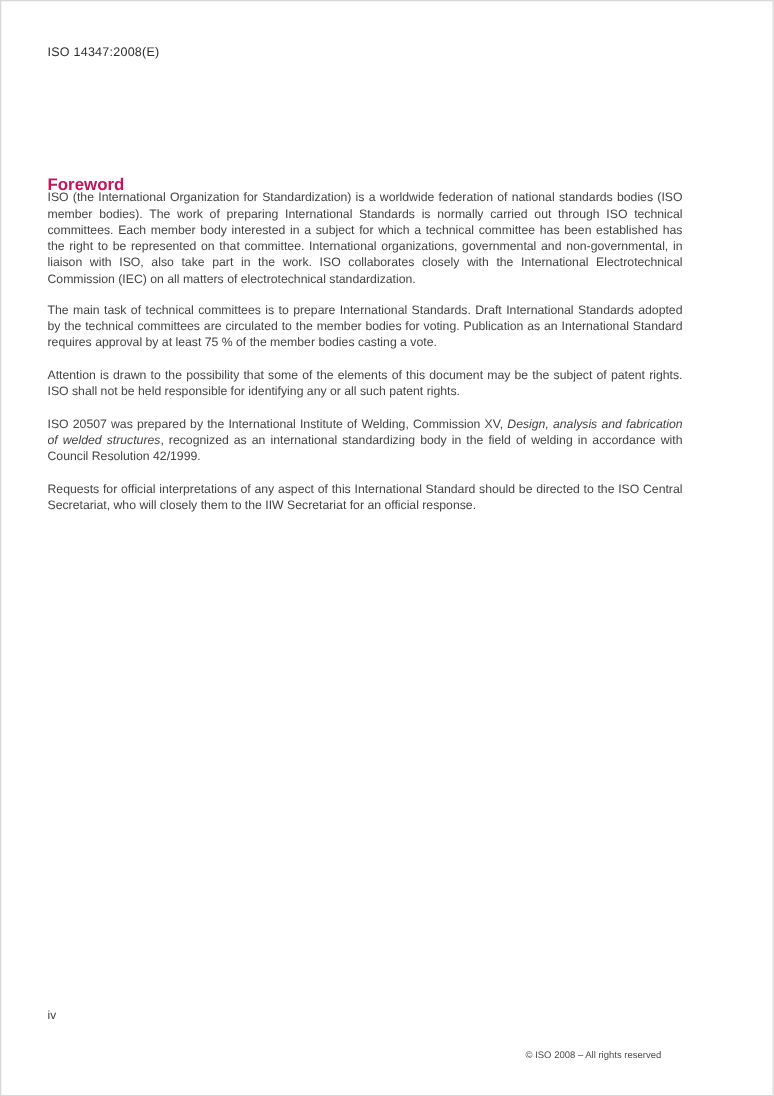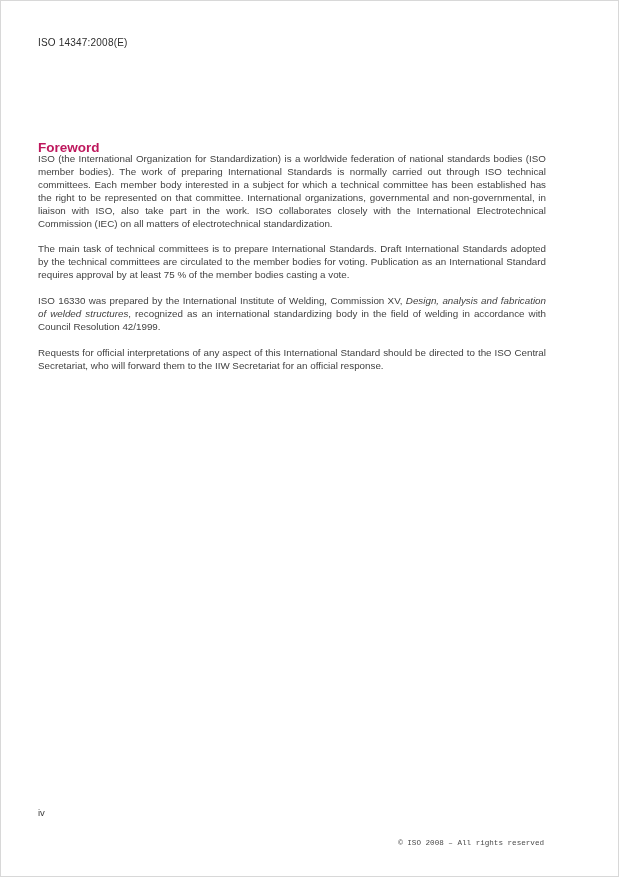--- a/index.html
+++ b/index.html
@@ -52,36 +52,36 @@
   }
   .footer-left {
     position: absolute;
     left: 37px;
     top: 806px;
     font-size: 9.5px;
     color: #3c3c3c;
   }
   .footer-right {
     position: absolute;
-    right: 74px;
+    right: 89px;
     top: 838px;
     font-size: 7.6px;
     color: #4a4a4a;
-    font-family: Liberation Mono, monospace;
   }
 </style>
 </head>
 <body>
 
 <div class="page-header">ISO 14347:2008(E)</div>
 
 <h1 class="foreword-title">Foreword</h1>
 
 <div class="content">
     <p><span>ISO (the International Organization for Standardization) is a worldwide federation of national standards bodies (ISO member bodies). The work of preparing International Standards is normally carried out through ISO technical committees. Each member body interested in a subject for which a technical committee has been established has the right to be represented on that committee. International organizations, governmental and non-governmental, in liaison with ISO, also take part in the work. ISO collaborates closely with the International Electrotechnical Commission (IEC) on all matters of electrotechnical standardization.</span></p>
     <p><span>The main task of technical committees is to prepare International Standards. Draft International Standards adopted by the technical committees are circulated to the member bodies for voting. Publication as an International Standard requires approval by at least 75 % of the member bodies casting a vote.</span></p>
-    <p><span>ISO 16330 was prepared by the International Institute of Welding, Commission XV, </span><span class="italic">Design, analysis and fabrication of welded structures</span><span>, recognized as an international standardizing body in the field of welding in accordance with Council Resolution 42/1999.</span></p>
-    <p><span>Requests for official interpretations of any aspect of this International Standard should be directed to the ISO Central Secretariat, who will forward them to the IIW Secretariat for an official response.</span></p>
+    <p><span>Attention is drawn to the possibility that some of the elements of this document may be the subject of patent rights. ISO shall not be held responsible for identifying any or all such patent rights.</span></p>
+    <p><span>ISO 20507 was prepared by the International Institute of Welding, Commission XV, </span><span class="italic">Design, analysis and fabrication of welded structures</span><span>, recognized as an international standardizing body in the field of welding in accordance with Council Resolution 42/1999.</span></p>
+    <p><span>Requests for official interpretations of any aspect of this International Standard should be directed to the ISO Central Secretariat, who will closely them to the IIW Secretariat for an official response.</span></p>
   </div>
 
 <div class="footer-left">iv</div>
 
 <div class="footer-right">© ISO 2008 – All rights reserved</div>
 
 </body></html>

